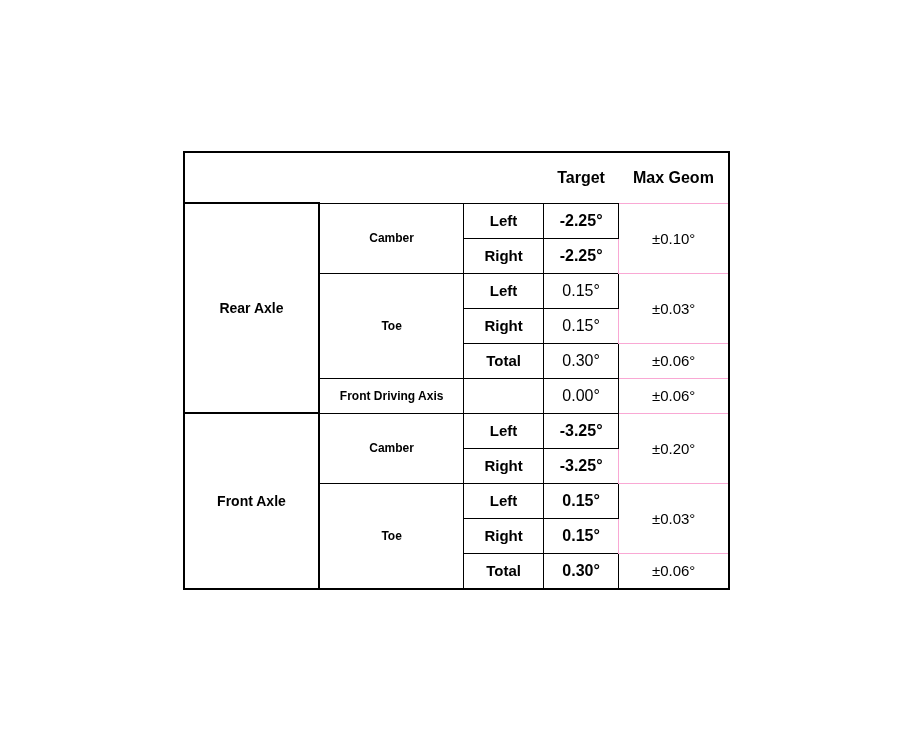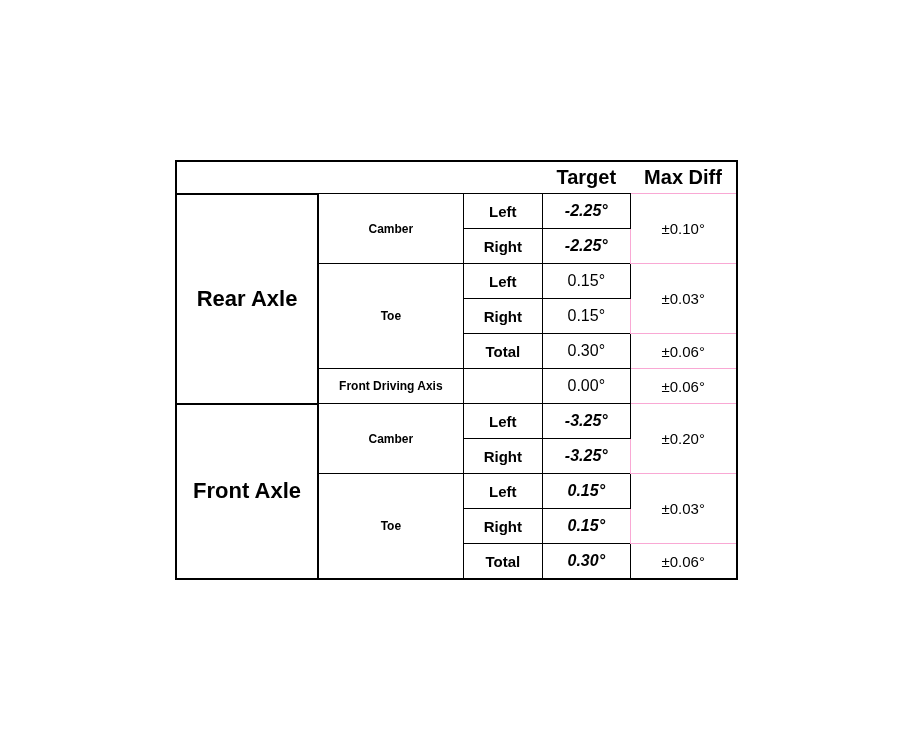--- a/index.html
+++ b/index.html
@@ -32,34 +32,34 @@
 
     table th, table td {
       border: 1px solid #000;
       padding: 0;
       text-align: center;
       vertical-align: middle;
     }
 
     .header-row th {
       font-weight: bold;
-      font-size: 20px;
-      padding: 4px 14px;
+      font-size: 16px;
+      padding: 16px 14px;
       border: none;
       background: #fff;
     }
 
     .header-row .empty-header {
       border: none;
     }
 
     .axle-cell {
       font-weight: bold;
-      font-size: 22px;
-      padding: 8px 16px;
+      font-size: 14px;
+      padding: 8px 32px;
       border: 2px solid #000;
     }
 
     .measurement-cell {
       font-weight: bold;
       font-size: 12px;
       padding: 8px 20px;
       border: 1px solid #000;
     }
 
@@ -73,42 +73,41 @@
 
     .target-cell {
       font-size: 16px;
       padding: 8px 10px;
       border: 1px solid #000;
       white-space: nowrap;
     }
 
     .target-cell.bold-val {
       font-weight: bold;
-      font-style: italic;
     }
 
     .maxdiff-cell {
       font-size: 15px;
       padding: 8px 14px;
       border: 1px solid #f9a8d4;
       white-space: nowrap;
     }
   </style>
 </head>
 <body>
 
 <div class="table-container">
   <table>
     <thead>
       <tr class="header-row">
         <th class="empty-header"></th>
         <th class="empty-header"></th>
         <th class="empty-header"></th>
         <th>Target</th>
-        <th>Max Diff</th>
+        <th>Max Geom</th>
       </tr>
     </thead>
     <tbody id="table-body">
     <tr>
           <td rowspan="6" class="axle-cell">Rear Axle</td>
           <td rowspan="2" class="measurement-cell">Camber</td>
           <td class="side-cell">Left</td>
           <td class="target-cell bold-val">-2.25°</td>
           <td rowspan="2" class="maxdiff-cell">±0.10°</td>
         </tr>

